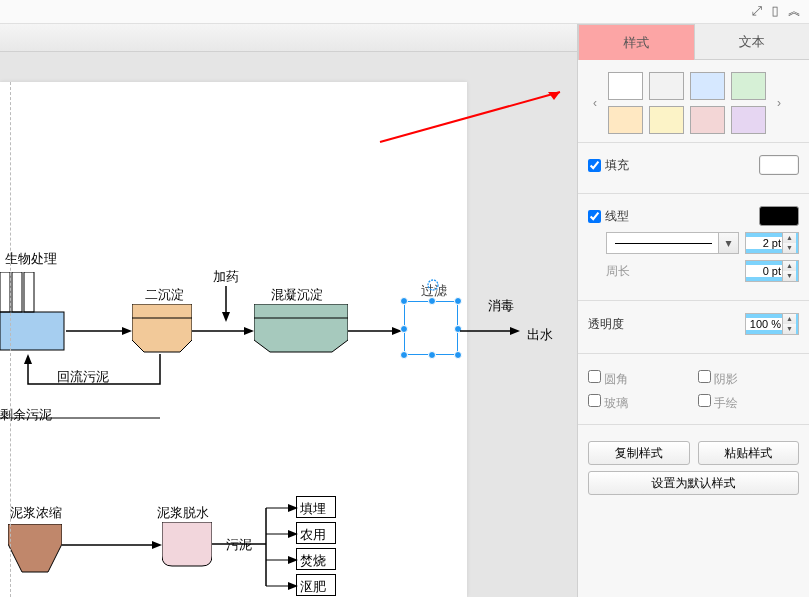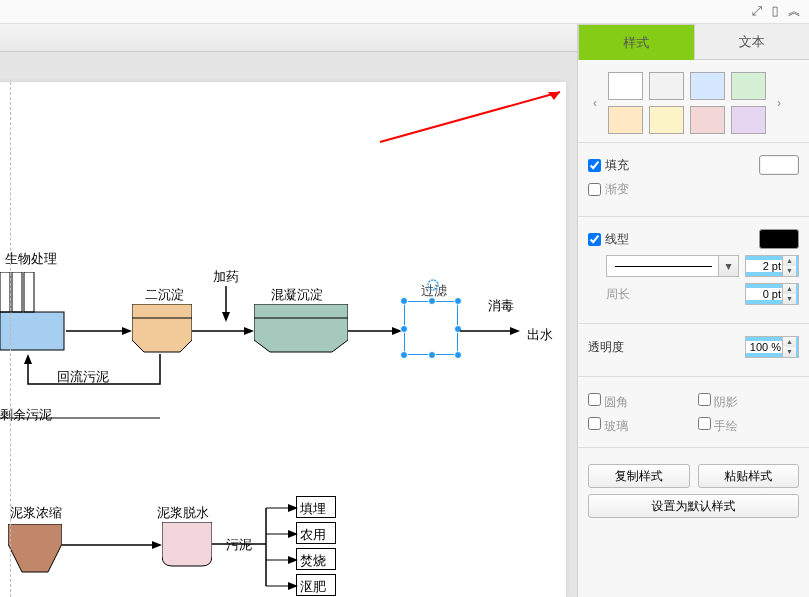--- a/index.html
+++ b/index.html
@@ -32,21 +32,21 @@
 .canvas-area {
   width: 578px;
   position: relative;
   background: #e5e5e5;
   border-right: 1px solid #d0d0d0;
 }
 .canvas-page {
   position: absolute;
   left: 0;
   top: 58px;
-  width: 566px;
+  width: 467px;
   height: 515px;
   background: #fff;
   box-shadow: 0 0 4px rgba(0,0,0,0.1);
 }
 
 .canvas-header {
   height: 28px;
   background: linear-gradient(#f5f5f5,#e8e8e8);
   border-bottom: 1px solid #d0d0d0;
 }
@@ -84,21 +84,21 @@
   flex: 1;
   text-align: center;
   line-height: 36px;
   font-size: 13px;
   color: #555;
   background: #eee;
   border-bottom: 1px solid #d0d0d0;
   cursor: pointer;
 }
 .tab.active {
-  background: #84cc16;
+  background: #fca5a5;
   border: 1px solid #d0d0d0;
   border-bottom: none;
   font-family: Liberation Serif, serif;
 }
 
 .panel-body {
   padding: 12px 10px;
 }
 
 .swatch-row {
@@ -410,26 +410,20 @@
       <div class="sep"></div>
 
       <div class="section">
         <div class="row">
           <label>
             <input type="checkbox" checked="" style="">
             <span class="label-text">填充</span>
           </label>
           <div class="color-well" style="background:#ffffff"></div>
         </div>
-        <div class="row">
-          <label>
-            <input type="checkbox" style="">
-            <span class="label-text muted">渐变</span>
-          </label>
-        </div>
       </div>
 
       <div class="sep"></div>
 
       <div class="section">
         <div class="row">
           <label>
             <input type="checkbox" checked="" style="">
             <span class="label-text">线型</span>
           </label>

